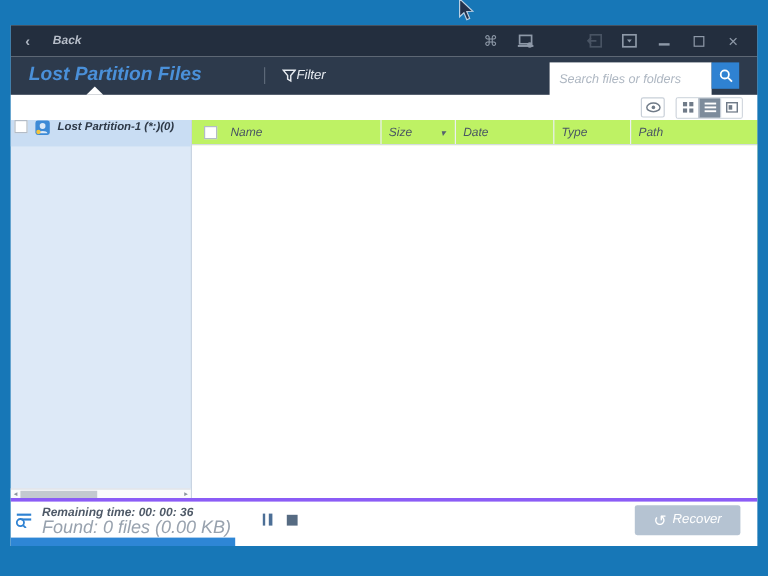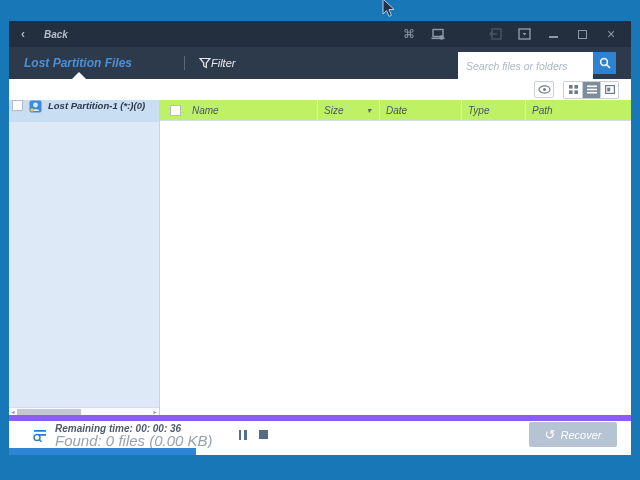--- a/index.html
+++ b/index.html
@@ -23,21 +23,21 @@
   .cmd-glyph { font-size:12px; line-height:1; }
   .icon-gap { width:28px; }
   .dim { opacity:.35; }
   .min-glyph { width:9px; height:0; border-bottom:2px solid #8e99a8; margin-top:6px; }
   .max-glyph { width:9px; height:9px; border:1.5px solid #8e99a8; }
   .close-glyph { font-size:14px; line-height:1; }
 
   
   .navbar { height:32px; flex:0 0 32px; background:#2d3a4c; display:flex;
             align-items:center; padding:0 15px; position:relative; }
-  .nav-title { color:#4a90d9; font-size:12px; font-weight:bold; font-style:italic; }
+  .nav-title { color:#4a90d9; font-size:16px; font-weight:bold; font-style:italic; }
   .nav-sep { width:1px; height:14px; background:#5c6878; margin:0 14px 0 52px; }
   .filter-button { display:flex; align-items:center; }
   .filter-label { color:#e7ebf0; font-size:11px; font-style:italic; }
   .nav-pointer { position:absolute; left:63px; bottom:0; width:0; height:0;
                  border-left:7px solid transparent; border-right:7px solid transparent;
                  border-bottom:7px solid #ffffff; }
   .search-box { margin-left:auto; display:flex; height:22px; }
   .search-input { width:135px; height:28px; border:none; outline:none; background:#ffffff;
                   font-family:"Liberation Sans", sans-serif; font-size:10.5px;
                   font-style:italic; padding:0 8px; color:#3d4754; }
@@ -84,22 +84,22 @@
   .th-check { flex:0 0 26px; padding-left:10px; border-right:none; }
   .th-name { flex:0 0 132px; }
   .th-size { flex:0 0 62px; justify-content:space-between; padding-right:8px; }
   .th-date { flex:0 0 82px; }
   .th-type { flex:0 0 64px; }
   .th-path { flex:1 1 auto; border-right:none; }
   .sort-caret { font-size:8px; color:#55606e; }
   .tbody { flex:1 1 auto; background:#ffffff; }
 
   
-  .statusbar { height:33px; flex:0 0 33px; background:#ffffff; border-top:6px solid #8b5cf6;
-               display:flex; align-items:center; padding:0 14px 0 24px; }
+  .statusbar { height:33px; flex:0 0 33px; background:#ffffff; border-top:3px solid #8b5cf6;
+               display:flex; align-items:center; padding:0 14px 0 4px; }
   .status-text { margin-left:8px; display:flex; flex-direction:column; justify-content:center; }
   .remaining { font-size:10px; font-weight:bold; font-style:italic; color:#4f5a68; line-height:12px; }
   .found { font-size:15px; font-style:italic; color:#98a2ae; line-height:11px; }
   .pause-button { margin-left:26px; display:flex; gap:3px; align-items:center; height:10px; }
   .pause-bar { width:2.5px; height:10px; background:#4c6f96; }
   .stop-button { margin-left:12px; width:9px; height:9px; background:#566b82; }
   .recover-button { margin-left:auto; width:88px; height:25px; background:#b5c3d2;
                     border:none; border-radius:2px; display:flex; align-items:center;
                     justify-content:center; gap:5px; color:#ffffff; }
   .recover-glyph { font-size:13px; line-height:1; }

